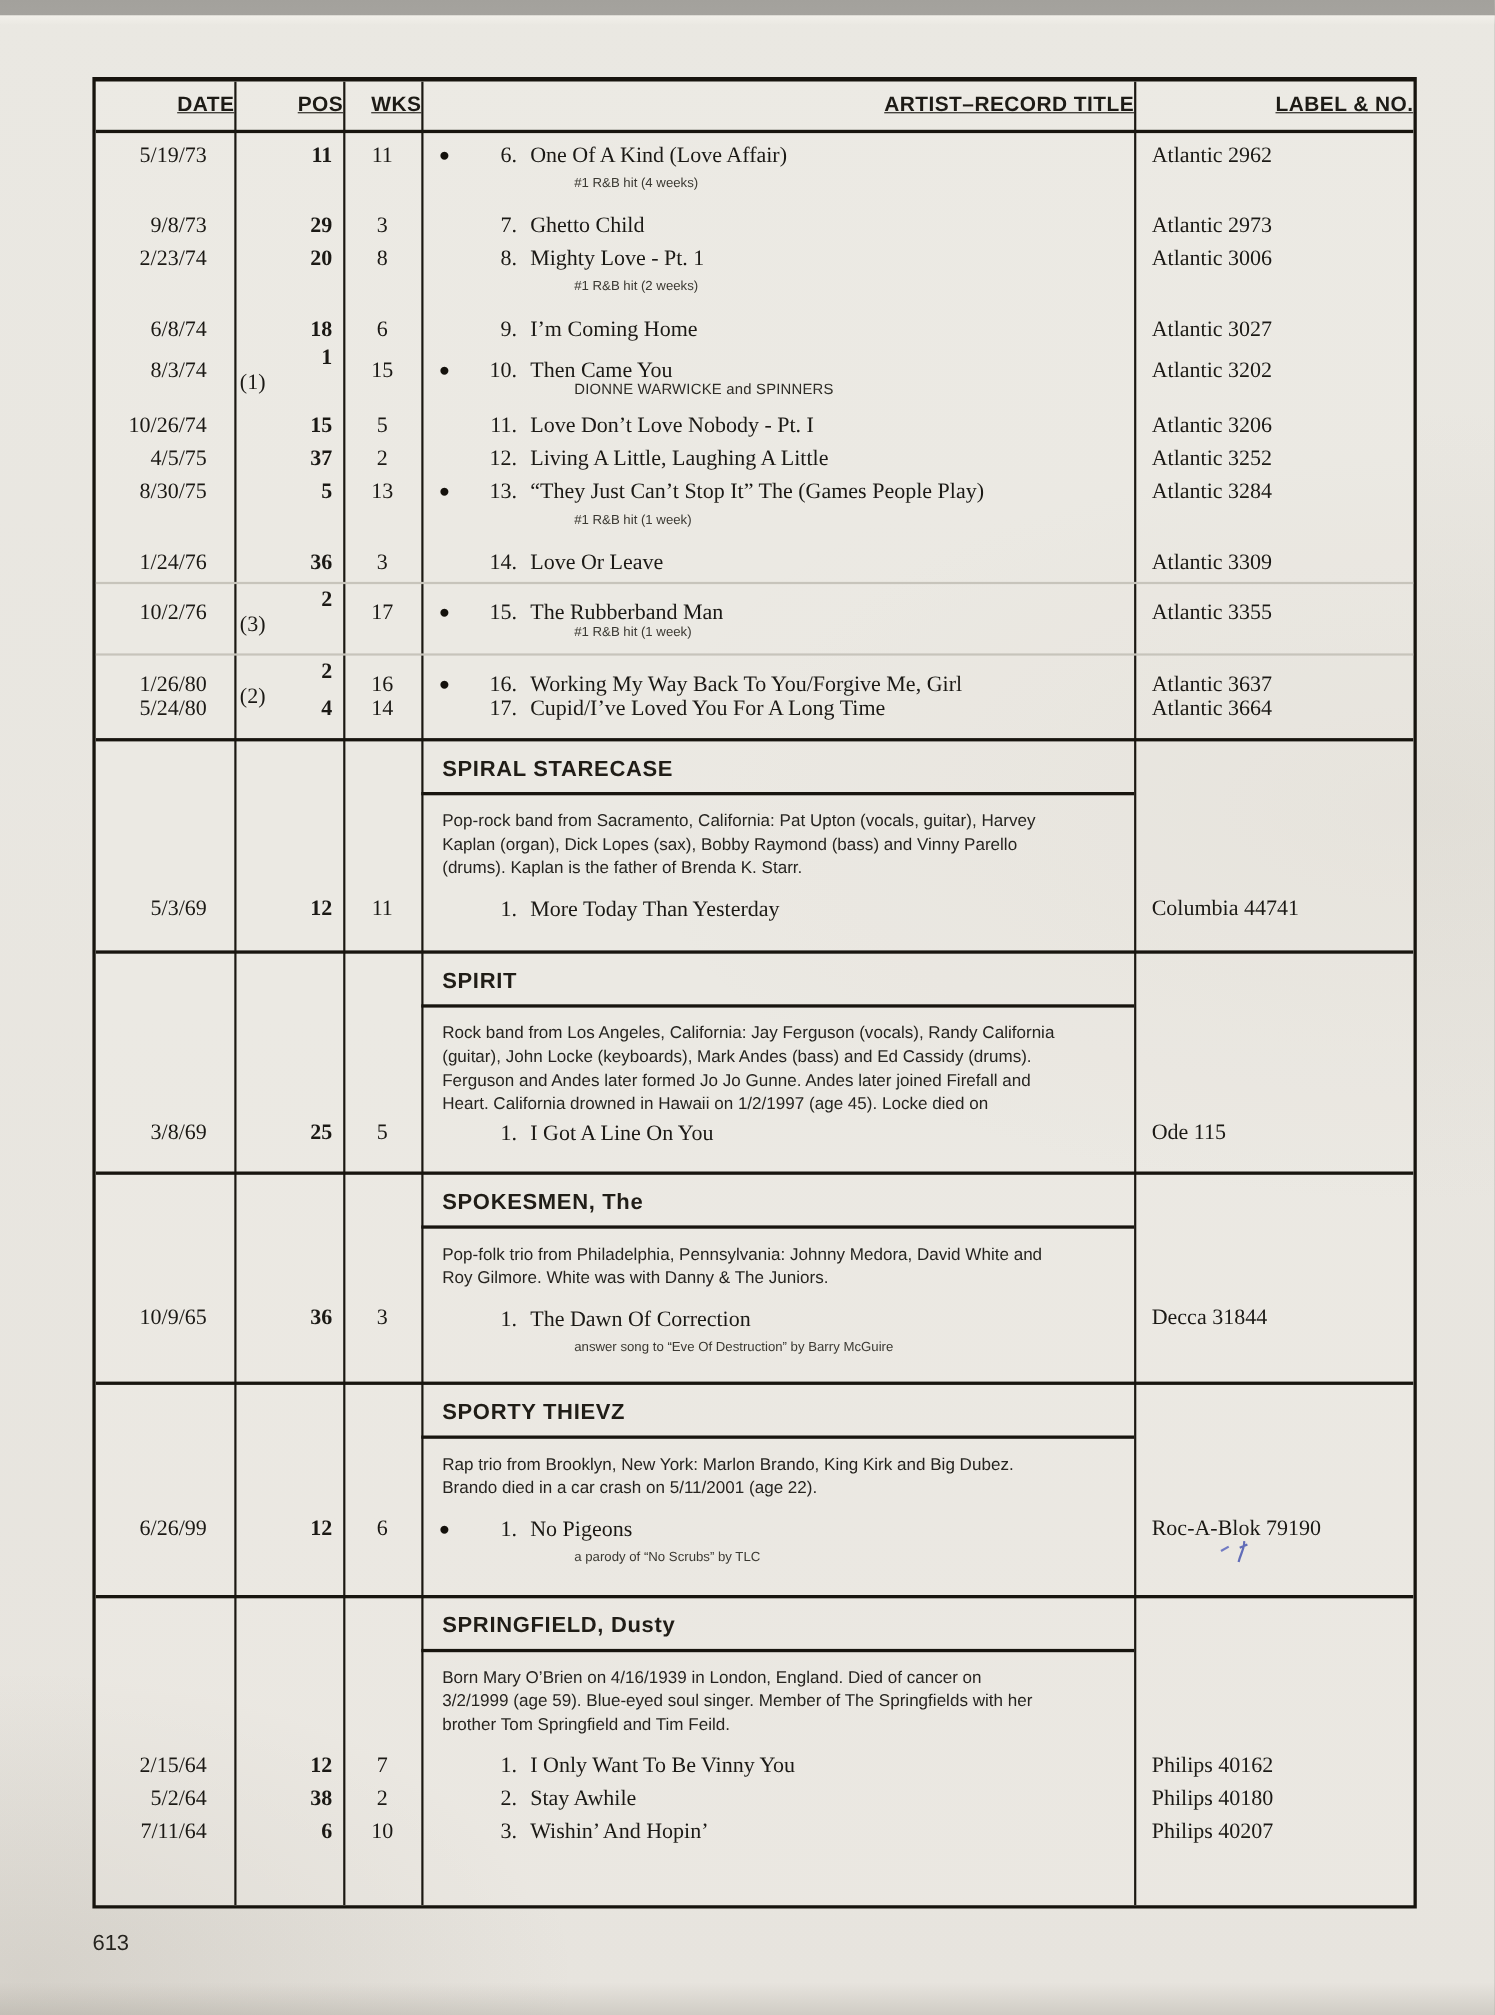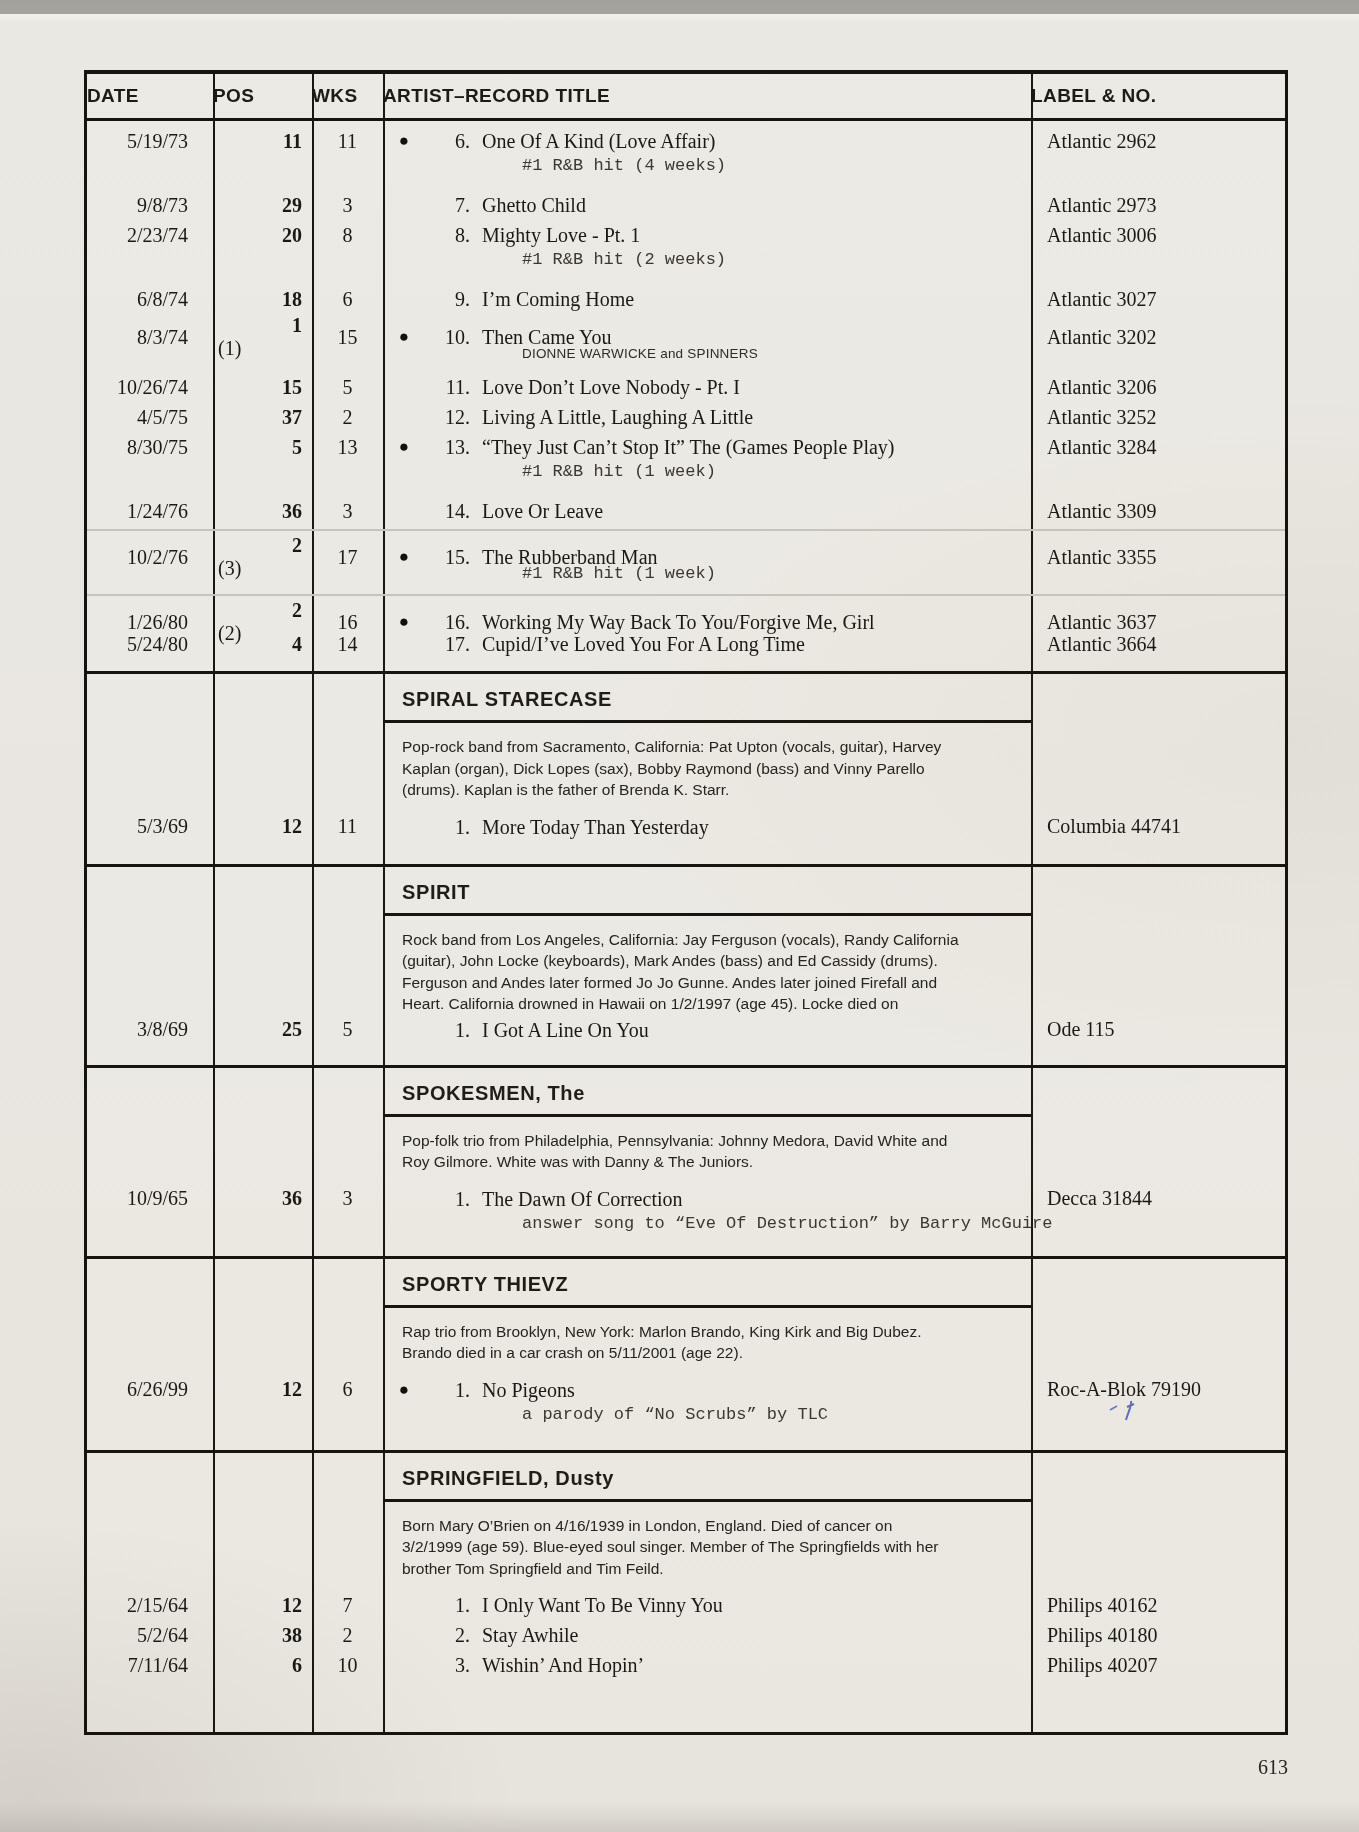--- a/index.html
+++ b/index.html
@@ -13,21 +13,21 @@
     background:linear-gradient(to bottom,#99979300,#a5a39e),linear-gradient(#a3a19c,#a3a19c);}
   .scan-band-top::after{content:"";position:absolute;top:14px;left:0;width:100%;height:9px;
     background:linear-gradient(#f2f0ea, rgba(242,240,234,0));}
   .book-table{position:absolute;left:84px;top:70px;width:1204px;height:1665px;box-sizing:border-box;
     border:3px solid #17140e;border-top-width:4px;overflow:hidden;background:rgba(240,238,231,.35);}
   .vline{position:absolute;top:0;bottom:0;width:2px;background:#1b1812;z-index:0;}
   .v1{left:126px}.v2{left:225px}.v3{left:296px}.v4{left:944px}
   .thead{height:44px;border-bottom:3px solid #17140e;display:grid;
     grid-template-columns:126px 99px 71px 648px 254px;align-items:center;
     font-family:"Liberation Sans", sans-serif;font-weight:bold;font-size:19px;letter-spacing:.4px;color:#1d1b16;}
-  .thead div{text-align:left;}
+  .thead div{text-align:right;text-decoration:underline;}
   .section{position:relative;}
   .section + .section{border-top:3px solid #18150f;}
   .sec-pad{padding-top:5px;}
   .artist-head{margin:14px 0 0 315px;font-family:"Liberation Sans", sans-serif;font-weight:bold;
     font-size:20px;letter-spacing:.6px;color:#201d17;}
   .artist-rule{height:3px;background:#18150f;margin:9px 0 13px 296px;width:648px;}
   .bio{margin:0 0 11px 315px;font-family:"Liberation Sans", sans-serif;font-size:15.5px;
     line-height:21.5px;color:#262420;white-space:nowrap;}
   .song-row{height:30px;display:grid;grid-template-columns:126px 99px 71px 648px 254px;
     align-items:center;font-size:20px;position:relative;z-index:1;}
@@ -35,27 +35,27 @@
   .c-pos{padding-left:0;}
   .pos-num{display:inline-block;width:89px;text-align:right;font-weight:bold;}
   .pos-paren{margin-left:5px;}
   .c-wks{text-align:center;}
   .c-title{position:relative;height:30px;line-height:30px;padding-left:99px;white-space:nowrap;}
   .bullet{position:absolute;left:10px;top:0;width:22px;text-align:center;font-size:17px;color:#14110c;}
   .num{position:absolute;left:0;width:87px;text-align:right;}
   .t-bold{font-weight:normal;}
   .c-label{padding-left:16px;white-space:nowrap;}
   .note-line{margin:0 0 12px 435px;height:22px;line-height:20px;
-    font-family:Liberation Mono, monospace;font-size:17px;color:#3a3831;position:relative;z-index:1;}
+    font-family:Liberation Sans, sans-serif;font-size:12px;color:#3a3831;position:relative;z-index:1;}
   .note-tight{margin-bottom:8px;}
   .subartist-line{margin:0 0 6px 435px;height:22px;line-height:20px;
     font-family:"Liberation Sans", sans-serif;font-size:13.5px;letter-spacing:.2px;color:#2e2c26;position:relative;z-index:1;}
   .ghost-rule{height:2px;background:#c7c4bb;margin:3px 0;}
-  .page-number{position:absolute;left:84px;top:1756px;width:1204px;text-align:right;
-    font-family:Liberation Serif, serif;font-size:20px;color:#26241f;}
+  .page-number{position:absolute;left:84px;top:1756px;width:1204px;text-align:left;
+    font-family:Liberation Sans, sans-serif;font-size:20px;color:#26241f;}
   .ink-mark{position:absolute;left:1106px;top:1398px;}
   .corner-shade{position:absolute;left:0;bottom:0;width:100%;height:30px;
     background:linear-gradient(to top, rgba(125,118,105,.22), transparent);}
 </style>
 </head>
 <body>
 
 <div class="page">
   <div class="scan-band-top"></div>
 

